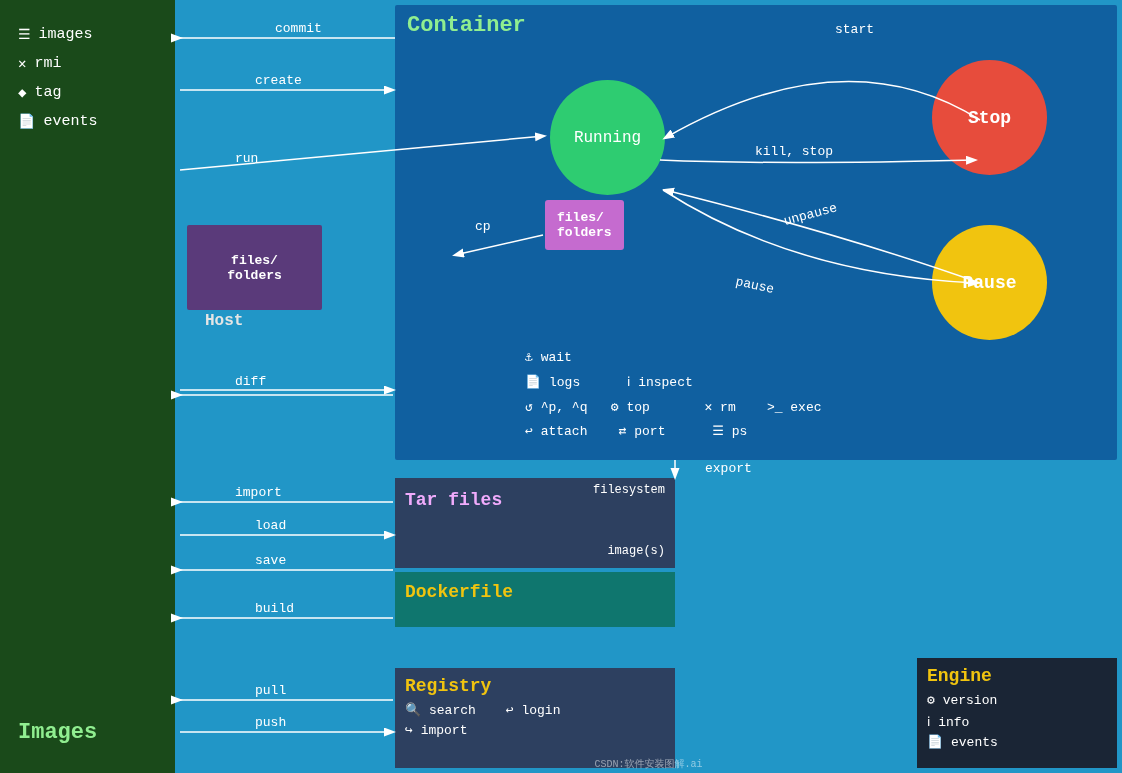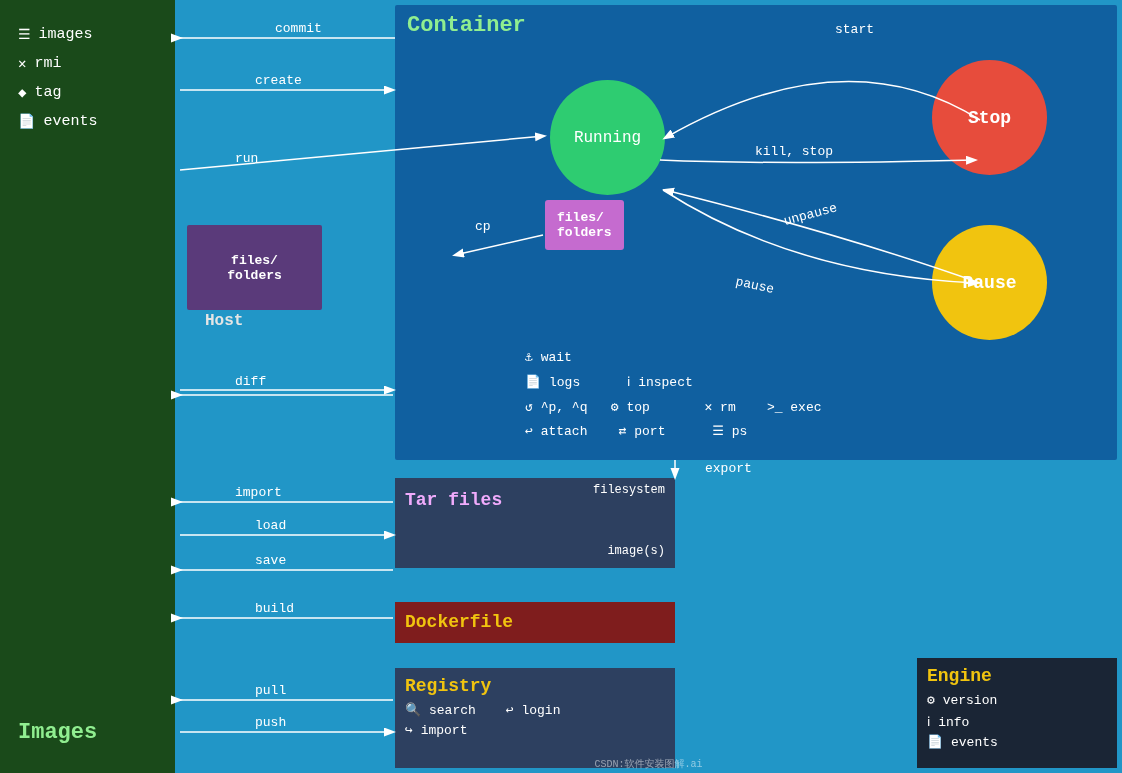--- a/index.html
+++ b/index.html
@@ -89,25 +89,25 @@
       position: absolute;
       top: 478px;
       left: 220px;
       width: 280px;
       height: 90px;
       background: #2d4060;
     }
 
     .dark-dockerfile-box {
       position: absolute;
-      top: 602px;
+      top: 572px;
       left: 220px;
       width: 280px;
-      height: 41px;
-      background: #7f1d1d;
+      height: 55px;
+      background: #0f766e;
     }
 
     .dark-registry-box {
       position: absolute;
       top: 668px;
       left: 220px;
       width: 280px;
       height: 100px;
       background: #2d4060;
     }

